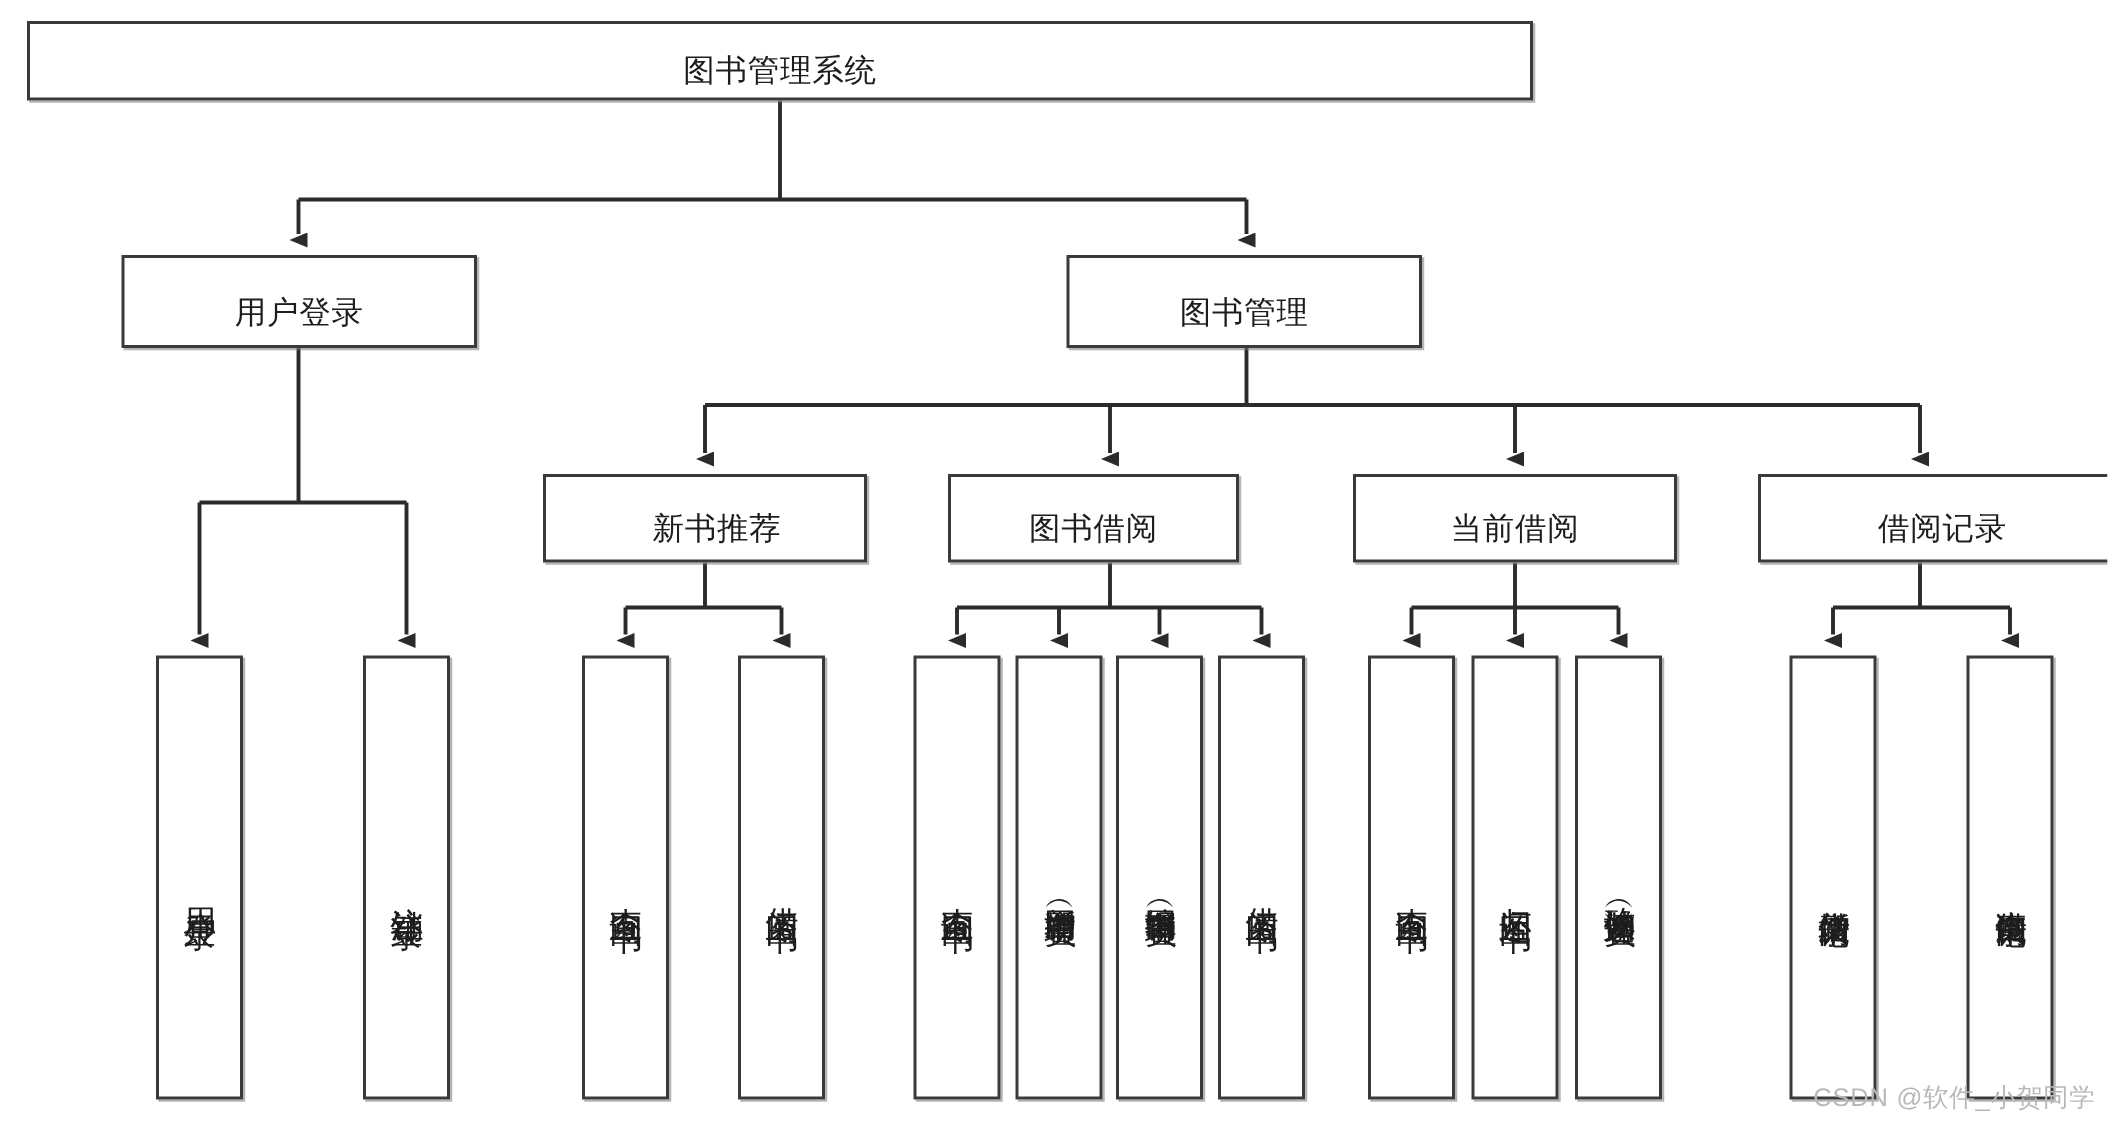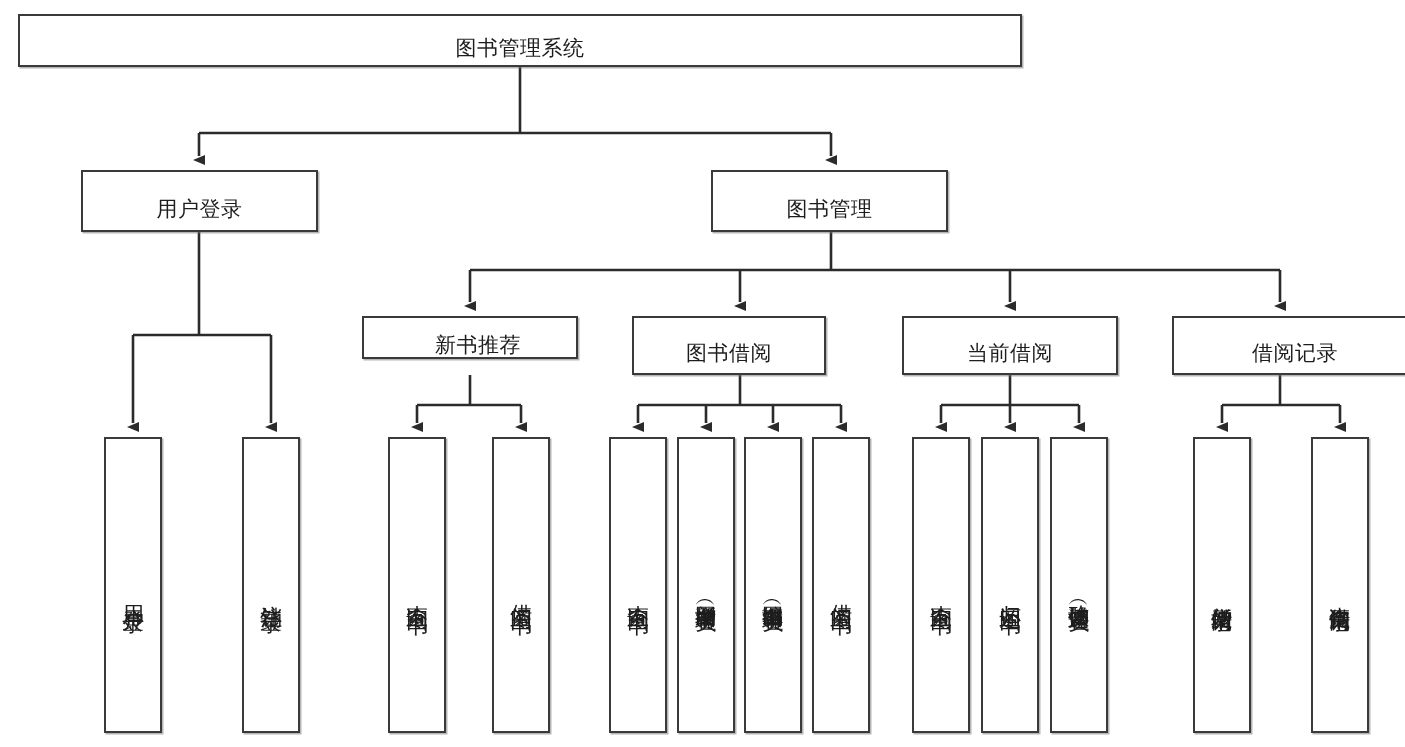--- a/index.html
+++ b/index.html
@@ -133,21 +133,21 @@
     <span class="node-label">图书管理系统</span>
   </div>
 
   <div class="node horizontal" style="left:81px; top:170px; width:237px; height:62px;">
     <span class="node-label">用户登录</span>
   </div>
   <div class="node horizontal" style="left:711px; top:170px; width:237px; height:62px;">
     <span class="node-label">图书管理</span>
   </div>
 
-  <div class="node horizontal" style="left:362px; top:316px; width:216px; height:43px;padding-left:16px;">
+  <div class="node horizontal" style="left:362px; top:316px; width:216px; height:59px;padding-left:16px;">
     <span class="node-label">新书推荐</span>
   </div>
   <div class="node horizontal" style="left:632px; top:316px; width:194px; height:59px;">
     <span class="node-label">图书借阅</span>
   </div>
   <div class="node horizontal" style="left:902px; top:316px; width:216px; height:59px;">
     <span class="node-label">当前借阅</span>
   </div>
   <div class="node horizontal" style="left:1172px; top:316px; width:246px; height:59px;">
     <span class="node-label">借阅记录</span>
@@ -190,14 +190,15 @@
     <span class="node-label">确认归还（管理员）</span>
   </div>
 
   <div class="node vertical tall-text" style="left:1193px; top:437px; width:58px; height:296px;">
     <span class="node-label">新增借阅记录</span>
   </div>
   <div class="node vertical tall-text" style="left:1311px; top:437px; width:58px; height:296px;">
     <span class="node-label">查询借阅记录</span>
   </div>
 
+  <div class="watermark">CSDN @软件_小贺同学</div>
 
 </div>
 
 </body></html>

